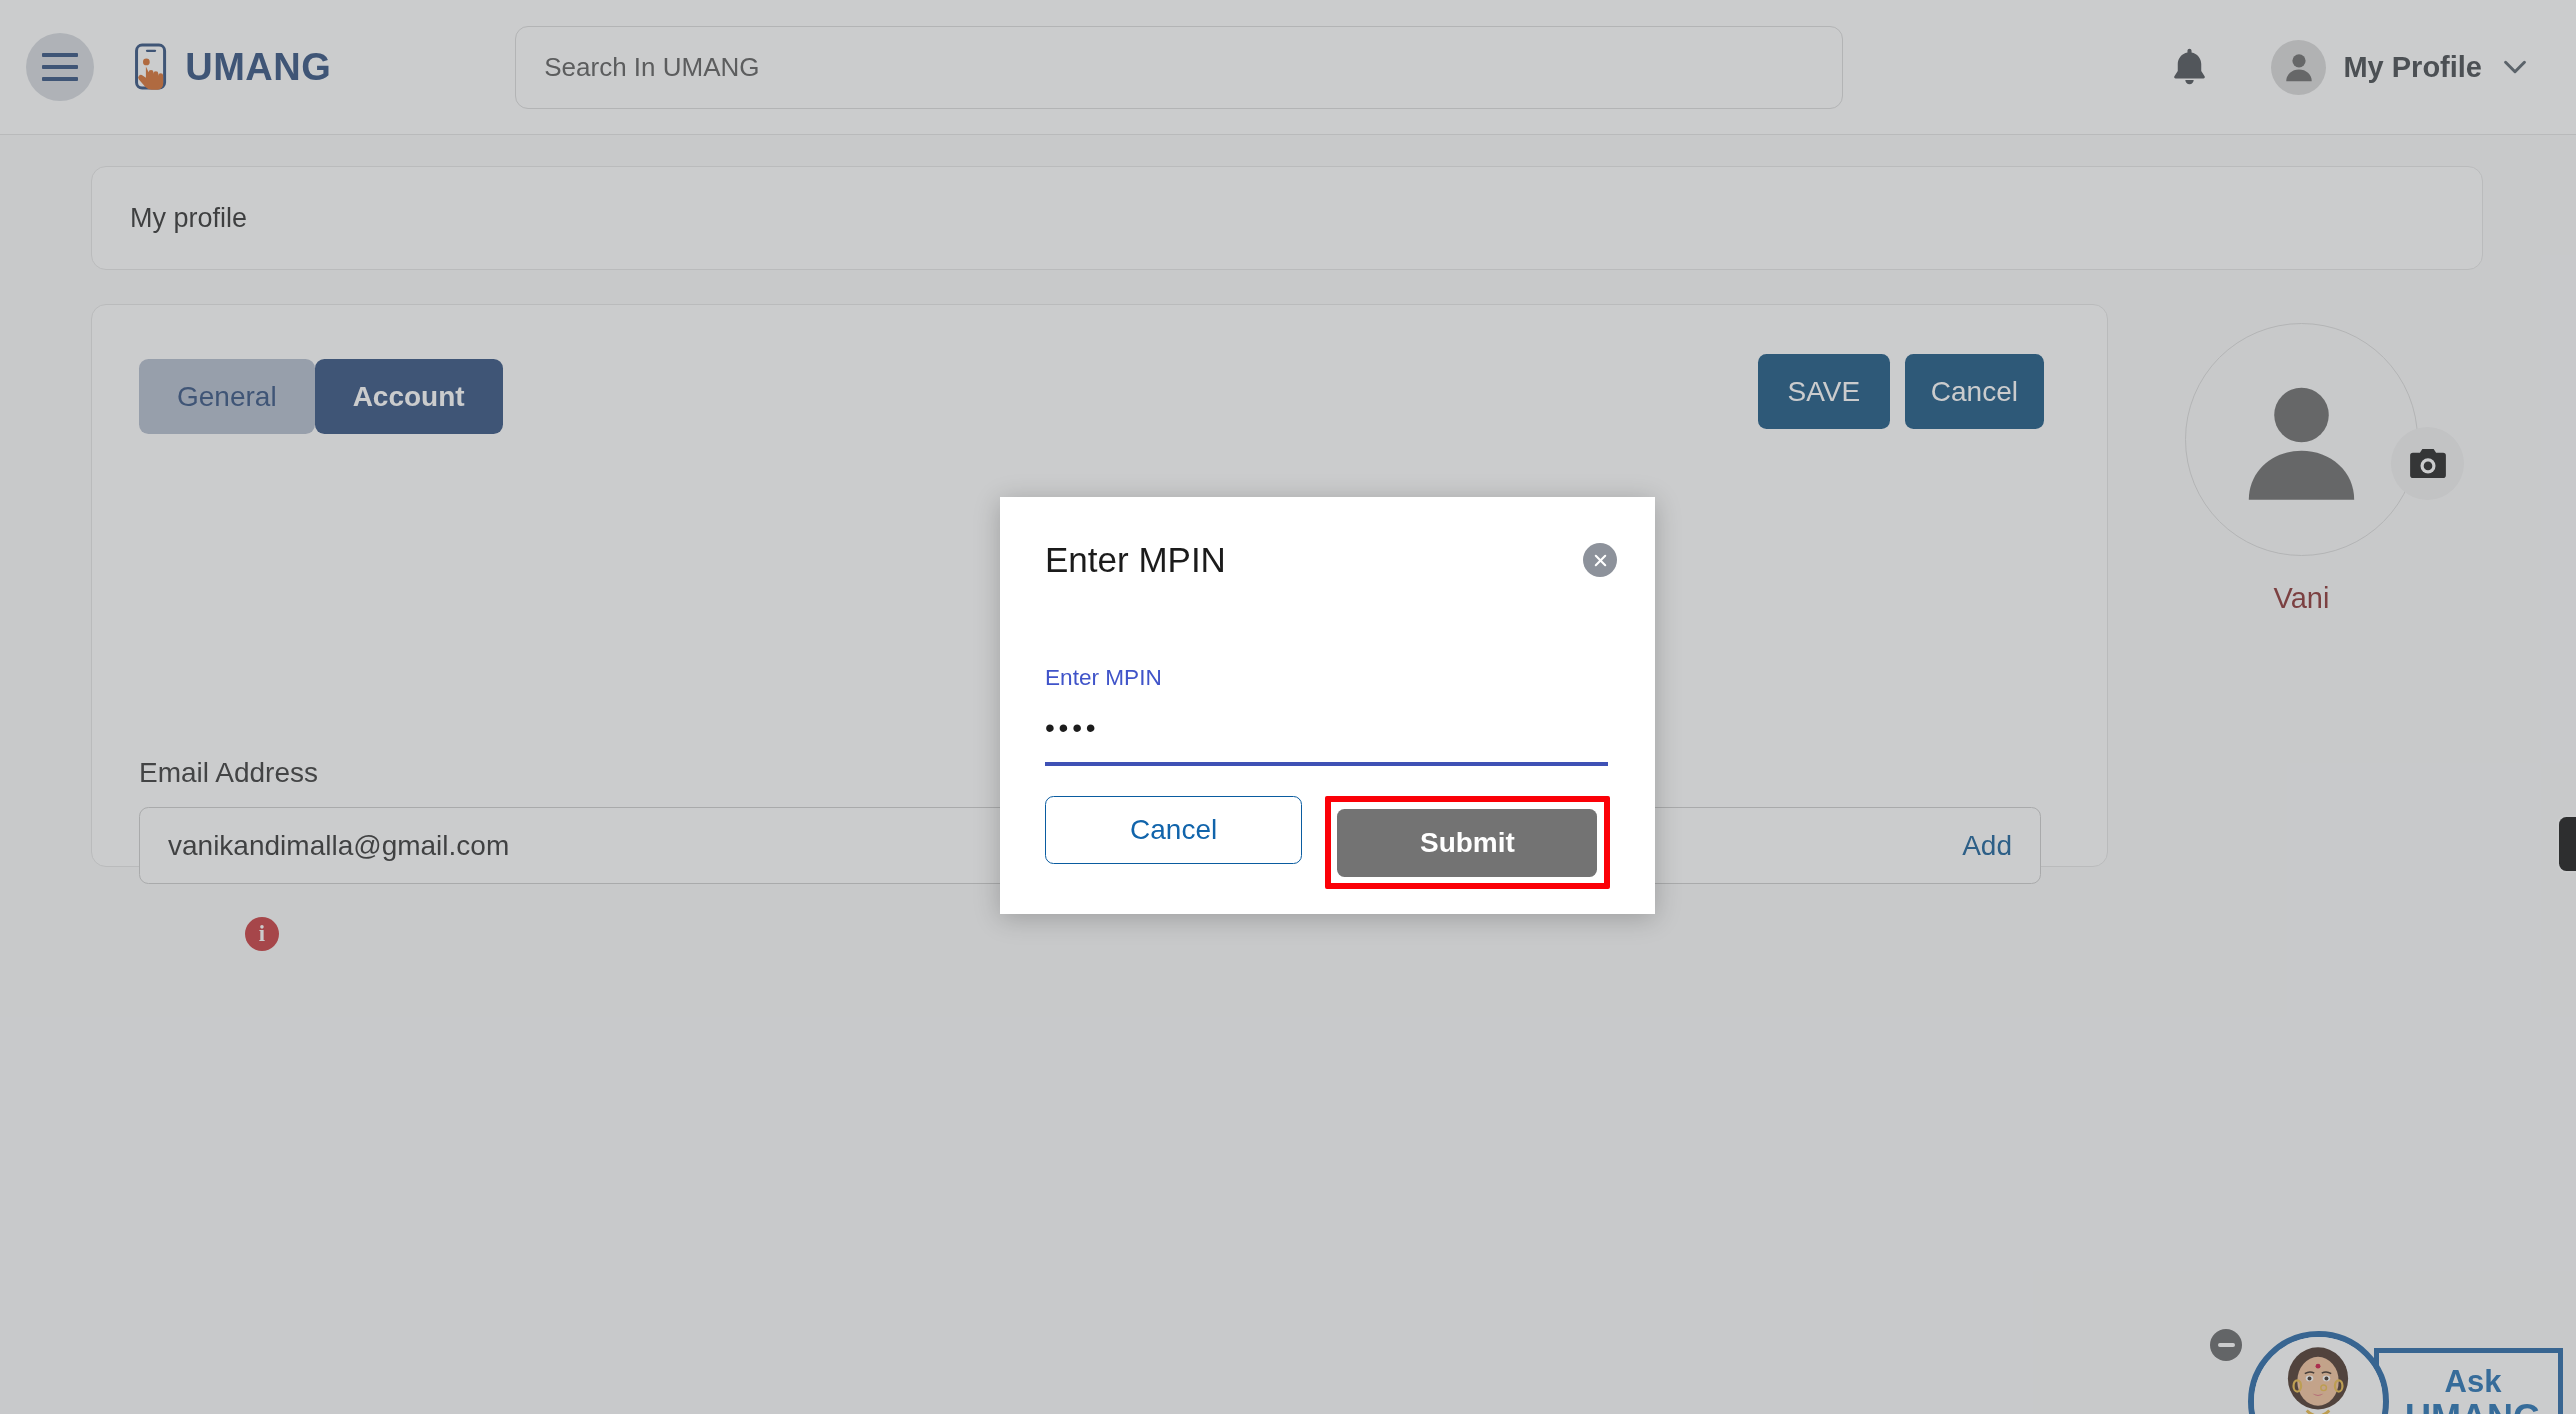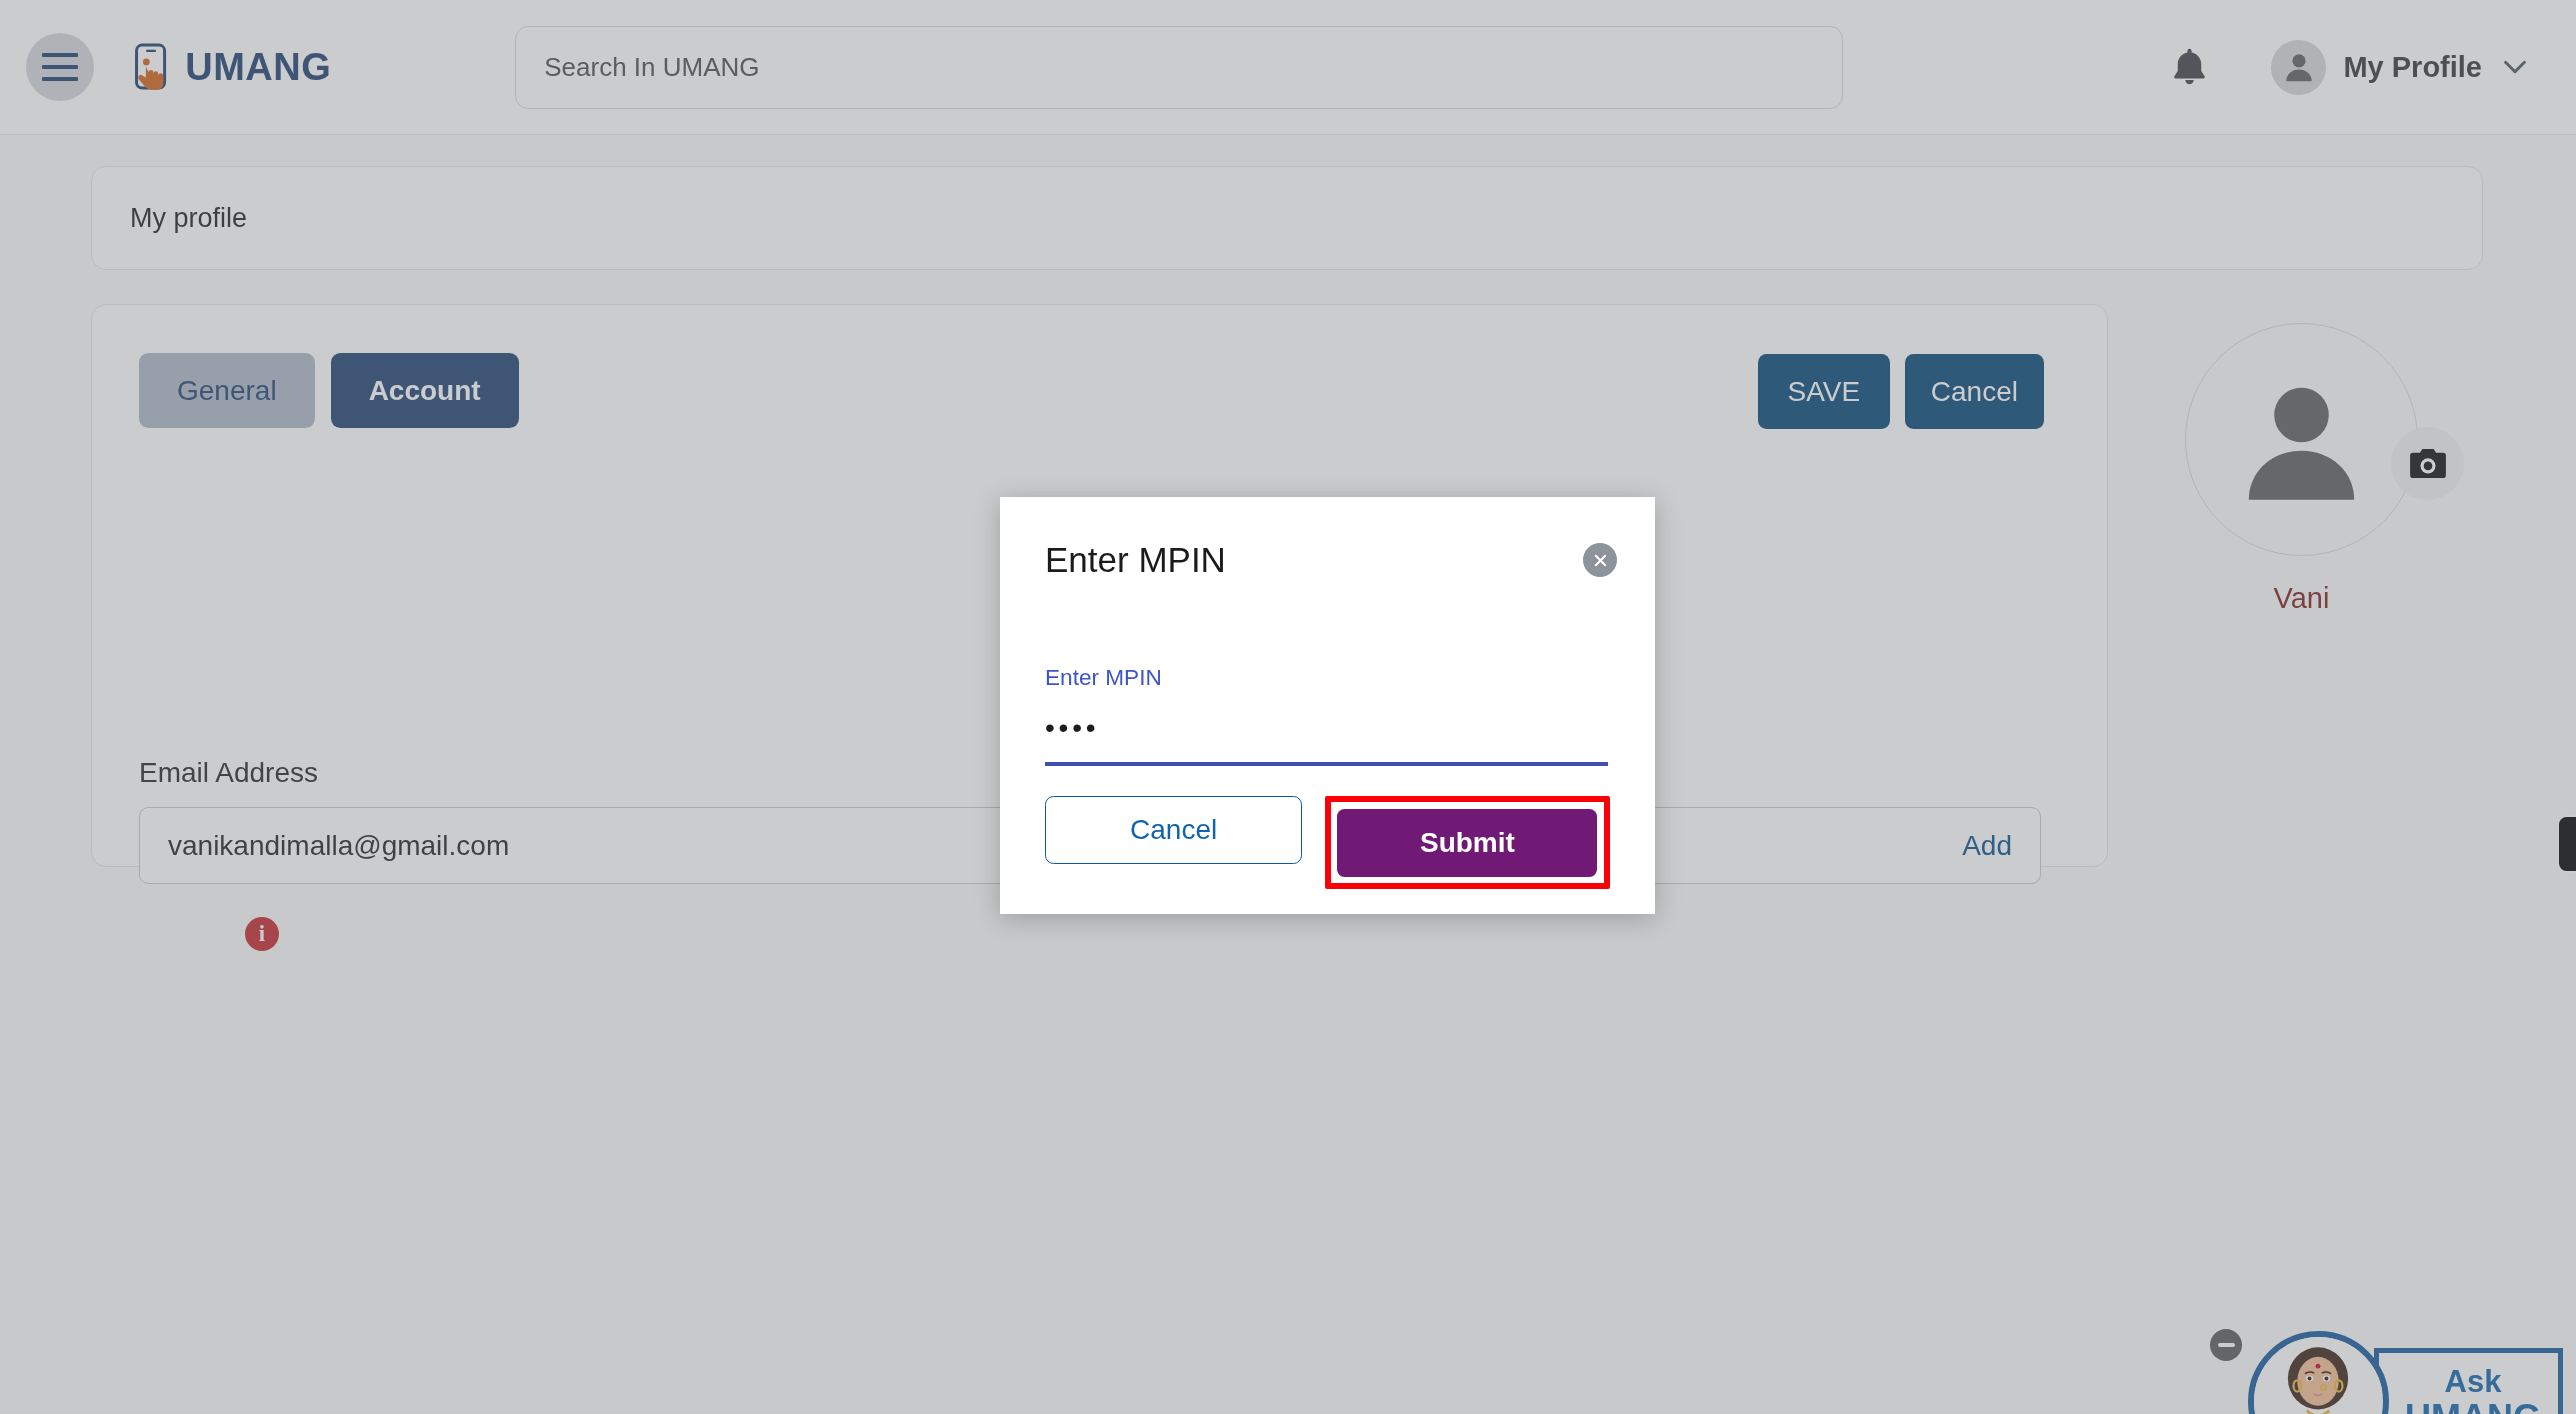--- a/index.html
+++ b/index.html
@@ -142,23 +142,22 @@
 
   .main-card {
     position: absolute;
     left: 91px; top: 169px;
     width: 2017px; height: 563px;
     padding: 0;
   }
 
   .tabs-row {
     position: absolute;
-    left: 47px; top: 48px;
+    left: 47px; top: 54px;
     display: flex;
-    gap: 16px;
   }
   .tab {
     height: 75px;
     border-radius: 9.4px;
     display: flex; align-items: center; justify-content: center;
     font-size: 28px;
     padding: 0 38px;
     cursor: pointer;
     border: none;
     font-family: "Liberation Sans", sans-serif;
@@ -398,21 +397,21 @@
     font-family: "Liberation Sans", sans-serif;
   }
   .submit-highlight {
     border: 6.6px solid #fb0007;
     padding: 6.6px;
     border-radius: 1.9px;
     margin-left: 5.6px;
   }
   .btn-submit {
     width: 260px; height: 68px;
-    background: #701a75;
+    background: #737373;
     border: none;
     border-radius: 7.5px;
     color: #ffffff;
     font-size: 28px;
     font-weight: bold;
     cursor: pointer;
     display: block;
     font-family: "Liberation Sans", sans-serif;
   }
 </style>

